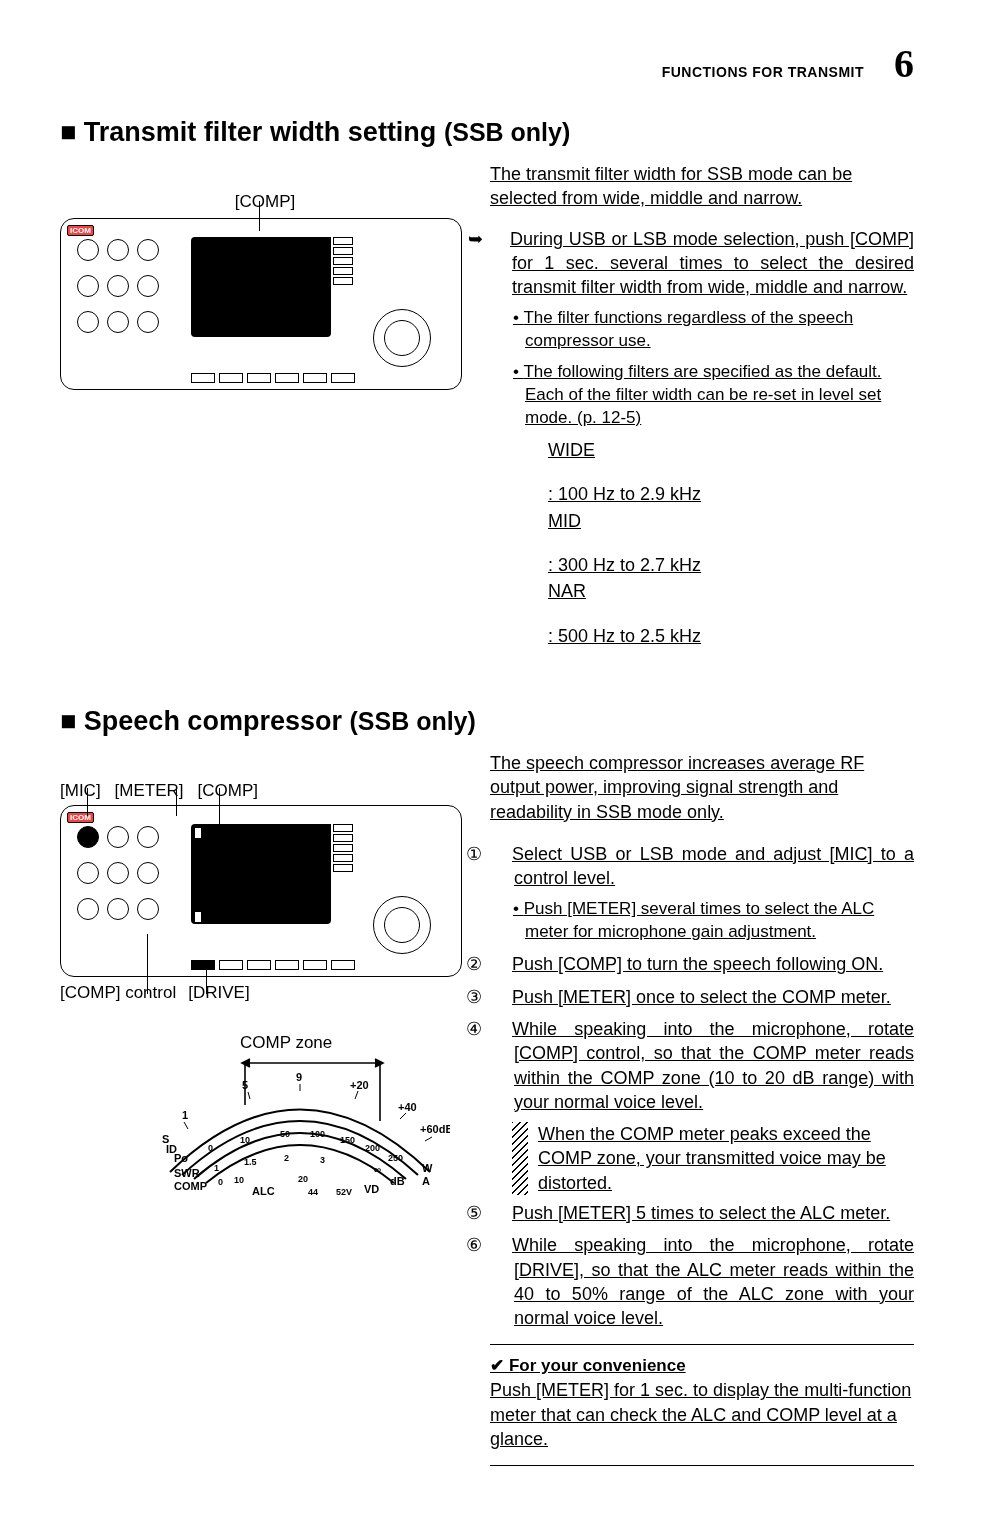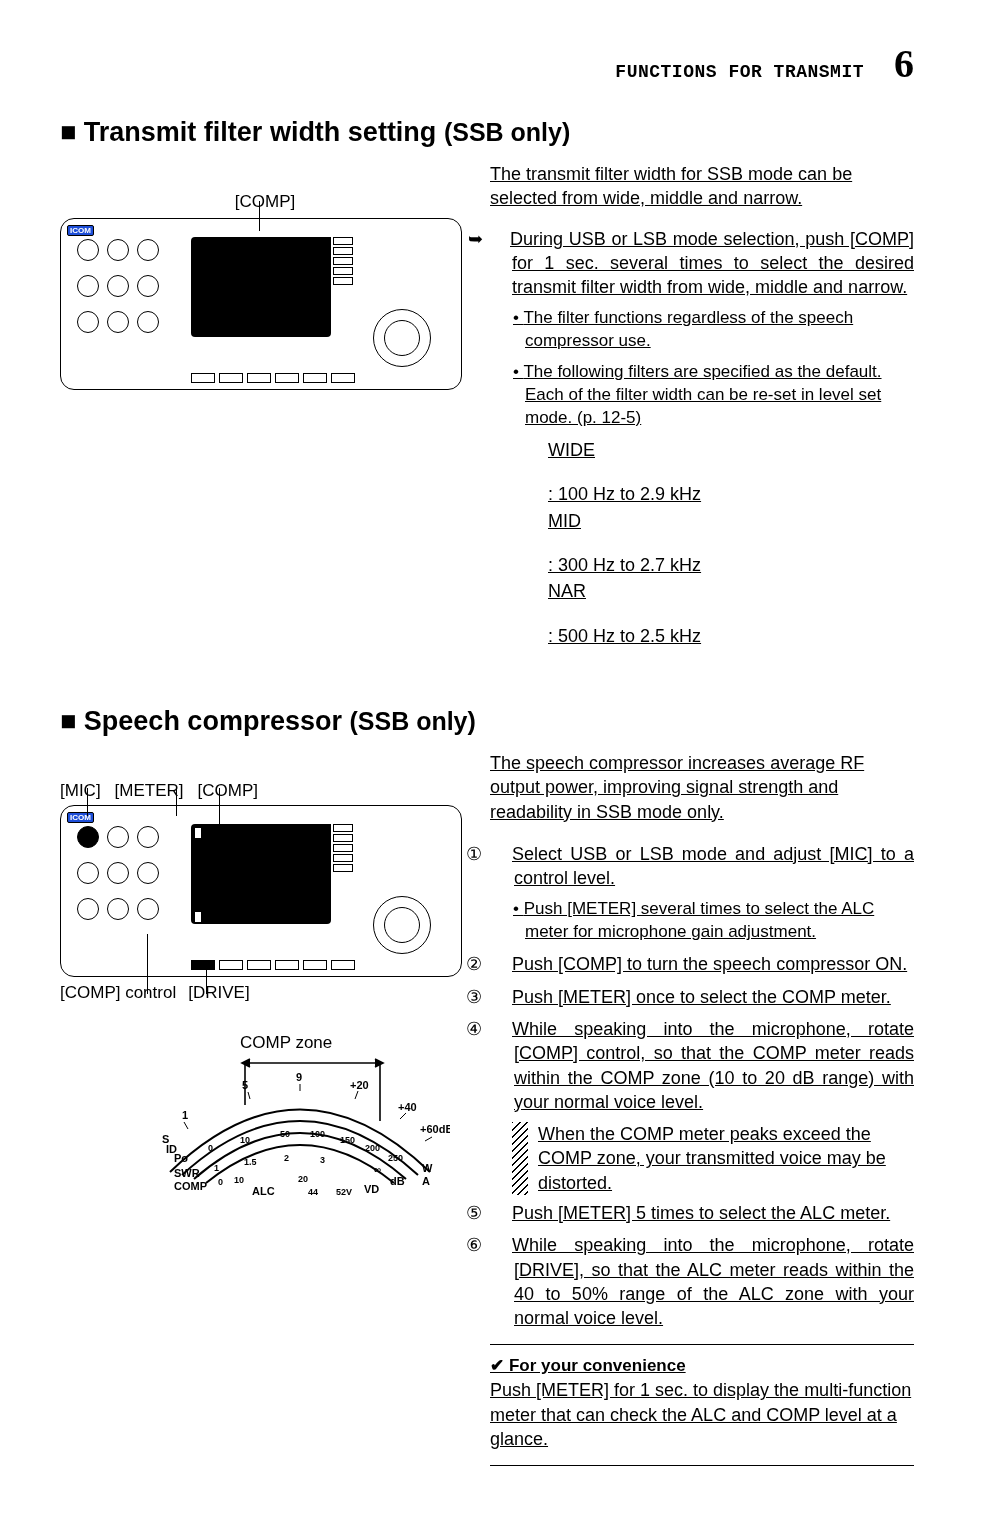--- a/index.html
+++ b/index.html
@@ -17,24 +17,23 @@
     position: relative;
   }
   .header-line {
     display: flex;
     justify-content: flex-end;
     align-items: baseline;
     margin-bottom: 30px;
     gap: 30px;
   }
   .header-title {
-    font-size: 18px;
+    font-size: 14px;
     font-weight: bold;
     letter-spacing: 0.5px;
-    font-family: Liberation Mono, monospace;
   }
   .header-num {
     font-size: 40px;
     font-weight: bold;
     font-family: "Times New Roman", serif;
   }
   .section-title {
     font-size: 27px;
     font-weight: bold;
     margin: 28px 0 14px 0;
@@ -143,21 +142,21 @@
     width: 22px; height: 8px;
     border: 1px solid #000;
   }
   .panel-placeholder .icom-badge {
     position: absolute;
     top: 6px; left: 6px;
     font-size: 8px;
     font-weight: bold;
     border: 1px solid #000;
     padding: 0 2px;
-    background: #1d4ed8;
+    background: #ef4444;
     color: #fff;
     border-radius: 2px;
   }
   
   .panel-placeholder .lead {
     position: absolute;
     width: 1px;
     background: #000;
   }
   .panel-labels-bottom {
@@ -450,21 +449,21 @@
     <div class="right-col num-list">
       <p>The speech compressor increases average RF output power, improving signal strength and readability in SSB mode only.</p>
       <div style="height:10px;"></div>
 
       <p class="arrow-item">
         <span class="arrow">①</span><span>Select USB or LSB mode and adjust [MIC] to a control level.</span>
       </p>
       <p class="sub-bullet">• <span>Push [METER] several times to select the ALC meter for microphone gain adjustment.</span></p>
 
       <p class="arrow-item">
-        <span class="arrow">②</span><span>Push [COMP] to turn the speech compressor ON.</span>
+        <span class="arrow">②</span><span>Push [COMP] to turn the speech following ON.</span>
       </p>
       <p class="arrow-item">
         <span class="arrow">③</span><span>Push [METER] once to select the COMP meter.</span>
       </p>
       <p class="arrow-item">
         <span class="arrow">④</span><span>While speaking into the microphone, rotate [COMP] control, so that the COMP meter reads within the COMP zone (10 to 20 dB range) with your normal voice level.</span>
       </p>
 
       <div class="note-box">
         <div class="hatched"></div>

